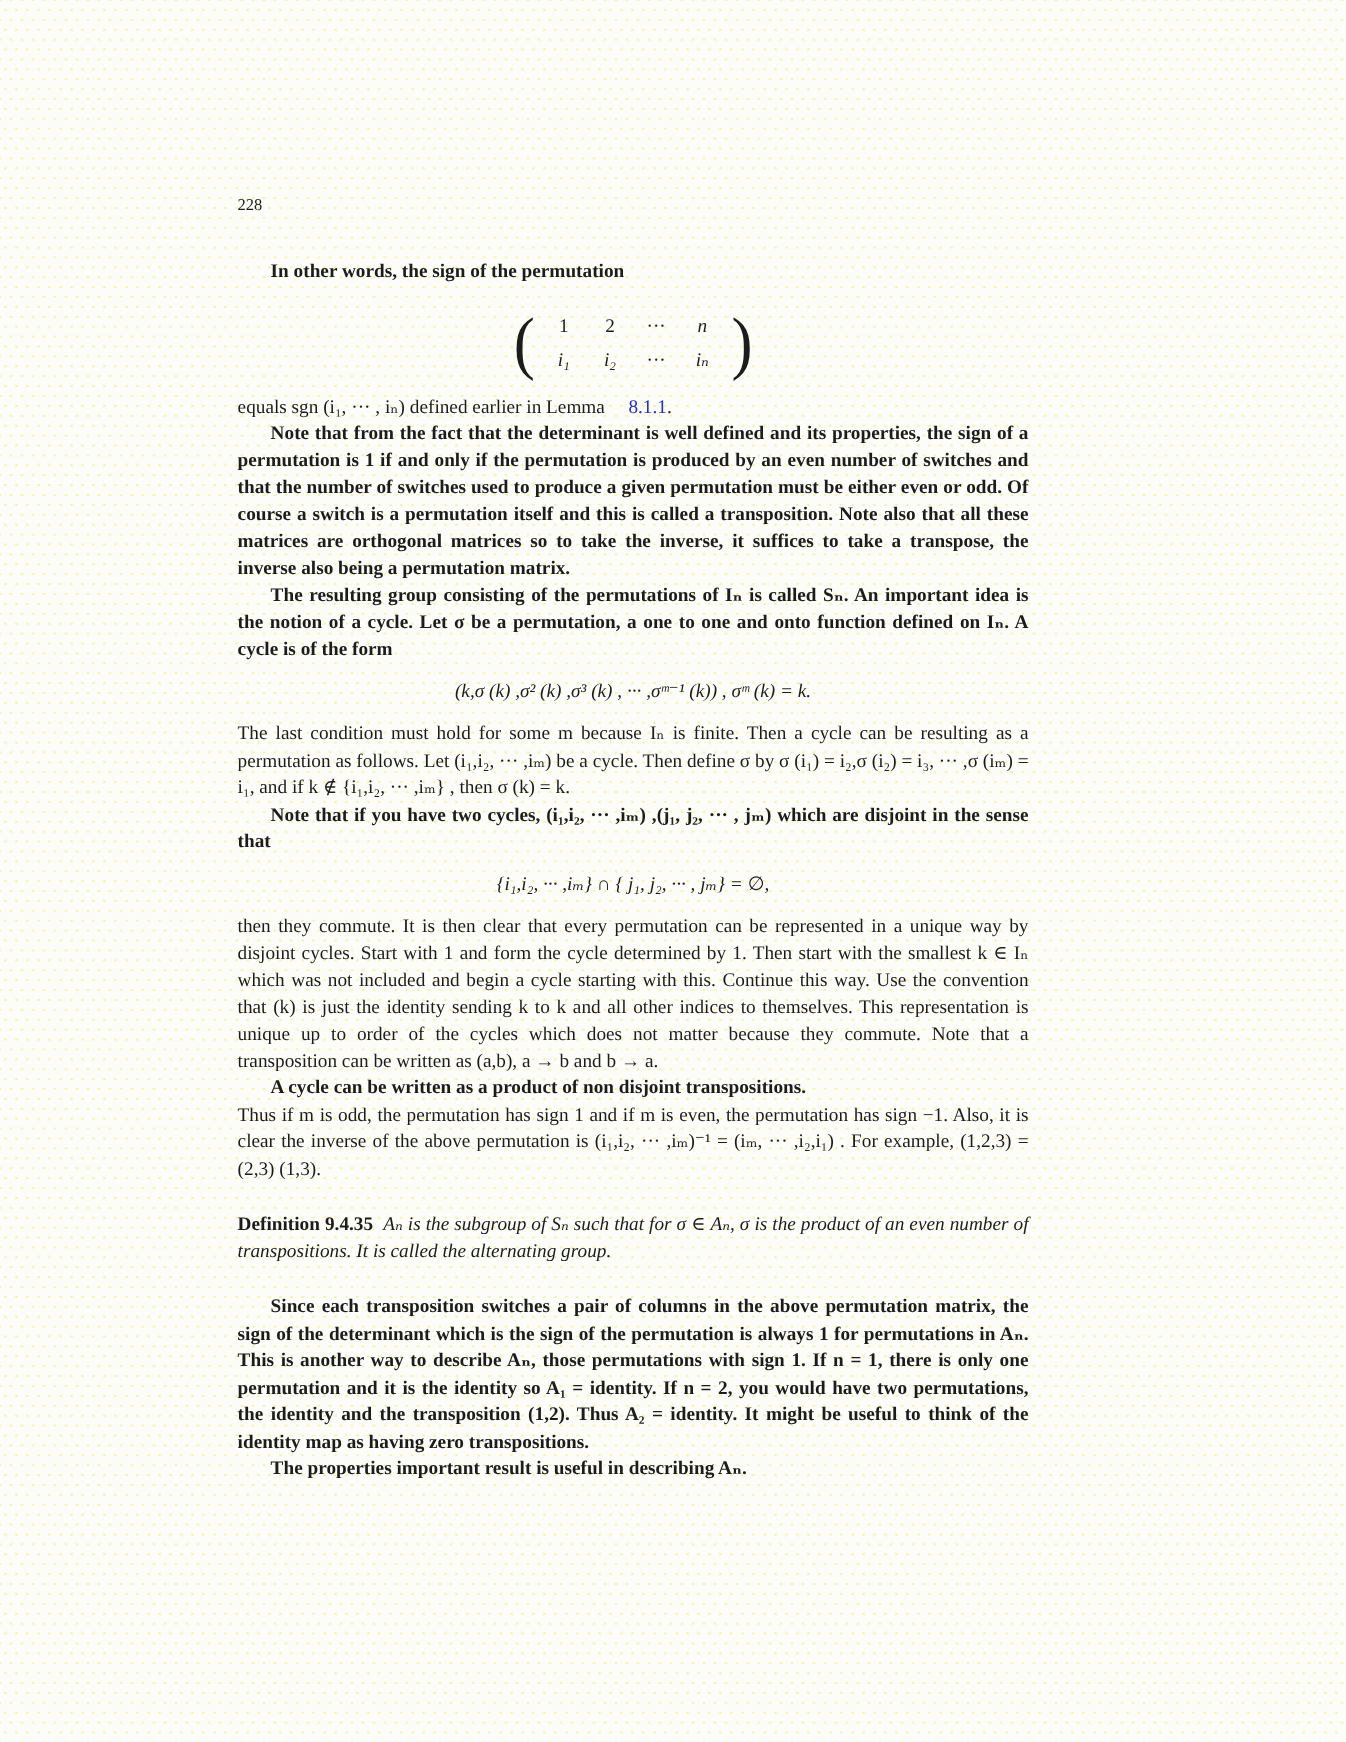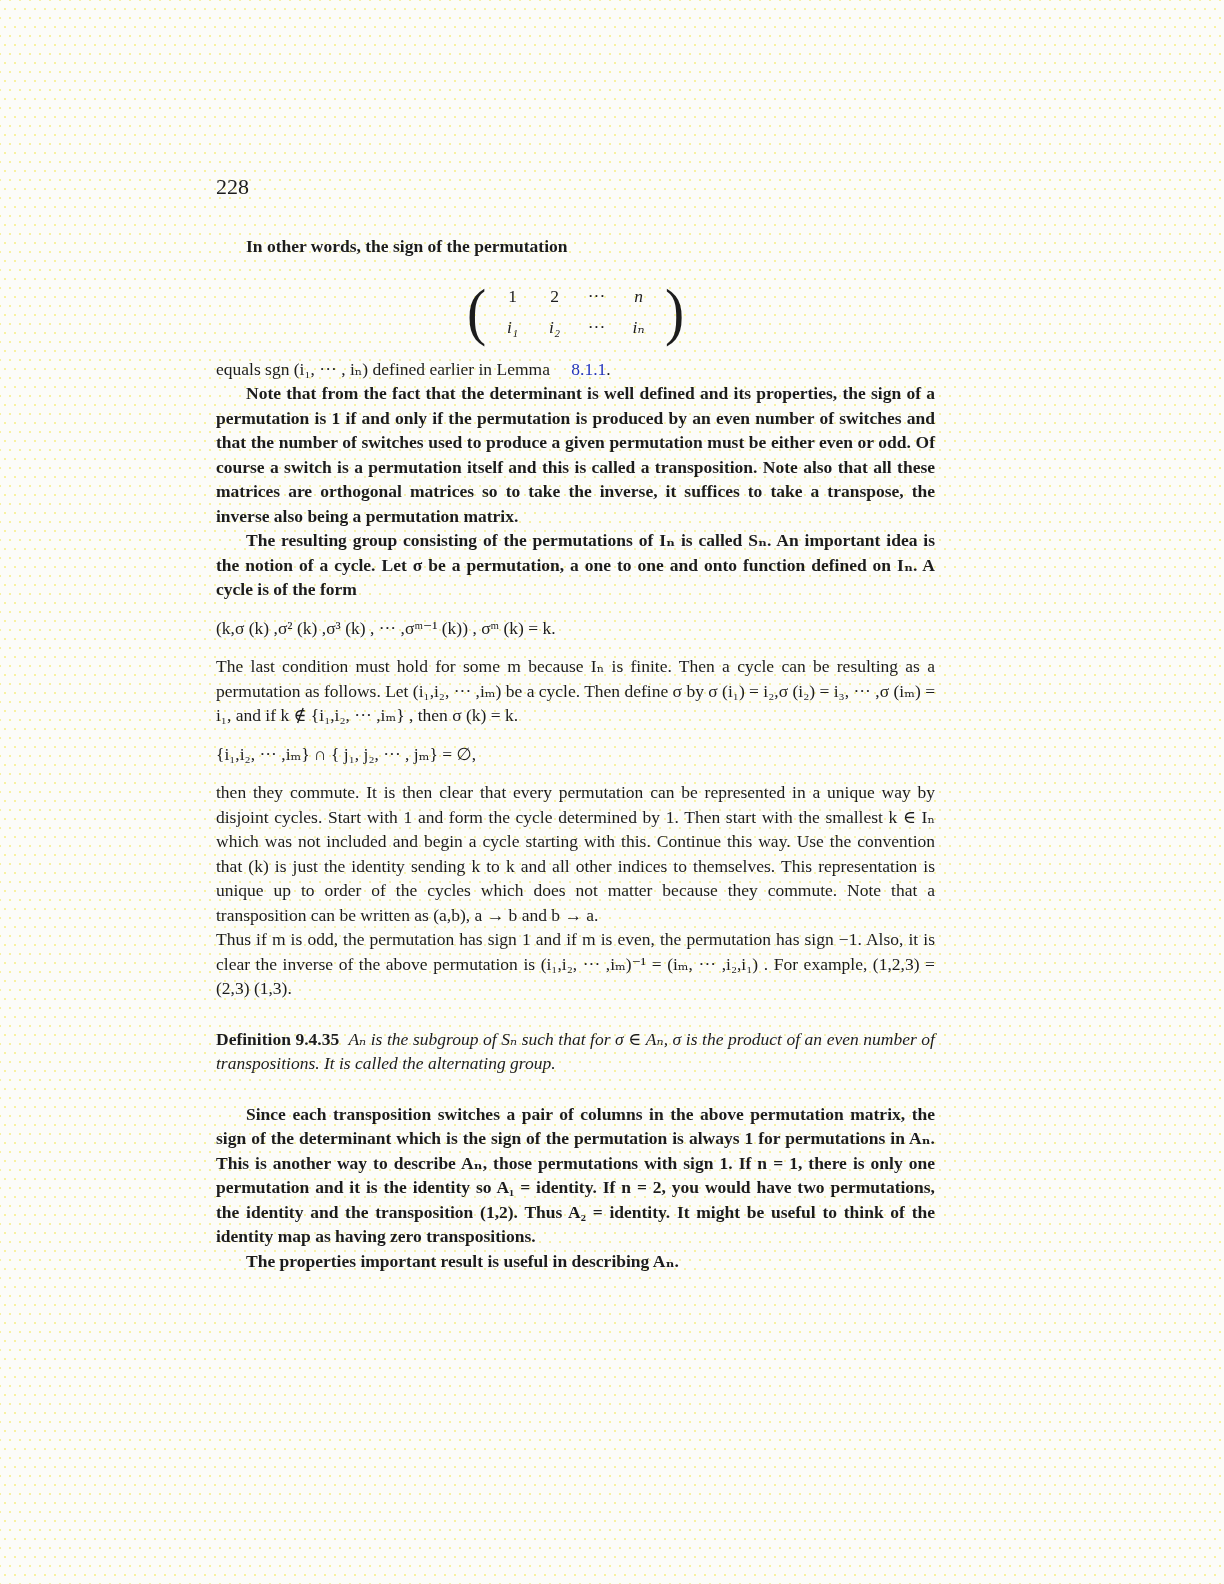--- a/index.html
+++ b/index.html
@@ -12,30 +12,30 @@
       radial-gradient(circle, rgba(244,232,88,0.55) 0.9px, rgba(244,232,88,0) 1.2px);
     background-size:10px 18px, 10px 18px;
     background-position:0 0, 5px 9px;
     font-family:"Liberation Serif", "DejaVu Serif", "DejaVu Sans", serif;
   }
   .text-column {
     position:absolute; left:216px; top:176px; width:719px;
   }
   .running-header {
     display:flex; justify-content:space-between; align-items:baseline;
-    font-size:22px; line-height:22px; margin-bottom:36px;
+    font-size:15px; line-height:22px; margin-bottom:36px;
   }
   p {
     margin:0; font-size:17.5px; line-height:24.5px;
     text-align:justify; text-justify:inter-word;
   }
   p.indent { text-indent:30px;font-weight:bold; }
   .eq {
-    font-size:17.5px; line-height:24.5px; text-align:left;
-    margin:14px 0;
+    font-size:17.5px; line-height:24.5px; text-align:center;
+    font-style:italic; margin:14px 0;
   }
   .eq-wide { margin:17px 0; }
   .matrix-wrap {
     display:flex; justify-content:center; align-items:center;
     margin:18px 0 10px;
   }
   .paren {
     font-size:64px; line-height:70px; font-weight:400;
     font-family:"Liberation Serif", "DejaVu Serif", serif;
     transform:scaleX(0.9);
@@ -89,25 +89,27 @@
   <p><span>equals sgn (i₁, ··· , iₙ) defined earlier in Lemma </span><span class="link">8.1.1</span><span>.</span></p>
 
   <p class="indent">Note that from the fact that the determinant is well defined and its properties, the sign of a permutation is 1 if and only if the permutation is produced by an even number of switches and that the number of switches used to produce a given permutation must be either even or odd. Of course a switch is a permutation itself and this is called a transposition. Note also that all these matrices are orthogonal matrices so to take the inverse, it suffices to take a transpose, the inverse also being a permutation matrix.</p>
 
   <p class="indent">The resulting group consisting of the permutations of Iₙ is called Sₙ. An important idea is the notion of a cycle. Let σ be a permutation, a one to one and onto function defined on Iₙ. A cycle is of the form</p>
 
   <div class="eq">(k,σ (k) ,σ² (k) ,σ³ (k) , ··· ,σᵐ⁻¹ (k)) , σᵐ (k) = k.</div>
 
   <p>The last condition must hold for some m because Iₙ is finite. Then a cycle can be resulting as a permutation as follows. Let (i₁,i₂, ··· ,iₘ) be a cycle. Then define σ by σ (i₁) = i₂,σ (i₂) = i₃, ··· ,σ (iₘ) = i₁, and if k ∉ {i₁,i₂, ··· ,iₘ} , then σ (k) = k.</p>
 
+  <p class="indent">Note that if you have two cycles, (i₁,i₂, ··· ,iₘ) ,(j₁, j₂, ··· , jₘ) which are disjoint in the sense that</p>
 
   <div class="eq">{i₁,i₂, ··· ,iₘ} ∩ { j₁, j₂, ··· , jₘ} = ∅,</div>
 
   <p>then they commute. It is then clear that every permutation can be represented in a unique way by disjoint cycles. Start with 1 and form the cycle determined by 1. Then start with the smallest k ∈ Iₙ which was not included and begin a cycle starting with this. Continue this way. Use the convention that (k) is just the identity sending k to k and all other indices to themselves. This representation is unique up to order of the cycles which does not matter because they commute. Note that a transposition can be written as (a,b), a → b and b → a.</p>
 
+  <p class="indent">A cycle can be written as a product of non disjoint transpositions.</p>
 
 
   <p>Thus if m is odd, the permutation has sign 1 and if m is even, the permutation has sign −1. Also, it is clear the inverse of the above permutation is (i₁,i₂, ··· ,iₘ)⁻¹ = (iₘ, ··· ,i₂,i₁) . For example, (1,2,3) = (2,3) (1,3).</p>
 
   <p class="definition"><span class="def-label">Definition 9.4.35</span><span>&nbsp; </span><span class="def-body">Aₙ is the subgroup of Sₙ such that for σ ∈ Aₙ, σ is the product of an even number of transpositions. It is called the alternating group.</span></p>
 
   <p class="indent">Since each transposition switches a pair of columns in the above permutation matrix, the sign of the determinant which is the sign of the permutation is always 1 for permutations in Aₙ. This is another way to describe Aₙ, those permutations with sign 1. If n = 1, there is only one permutation and it is the identity so A₁ = identity. If n = 2, you would have two permutations, the identity and the transposition (1,2). Thus A₂ = identity. It might be useful to think of the identity map as having zero transpositions.</p>
 
   <p class="indent">The properties important result is useful in describing Aₙ.</p>
 

